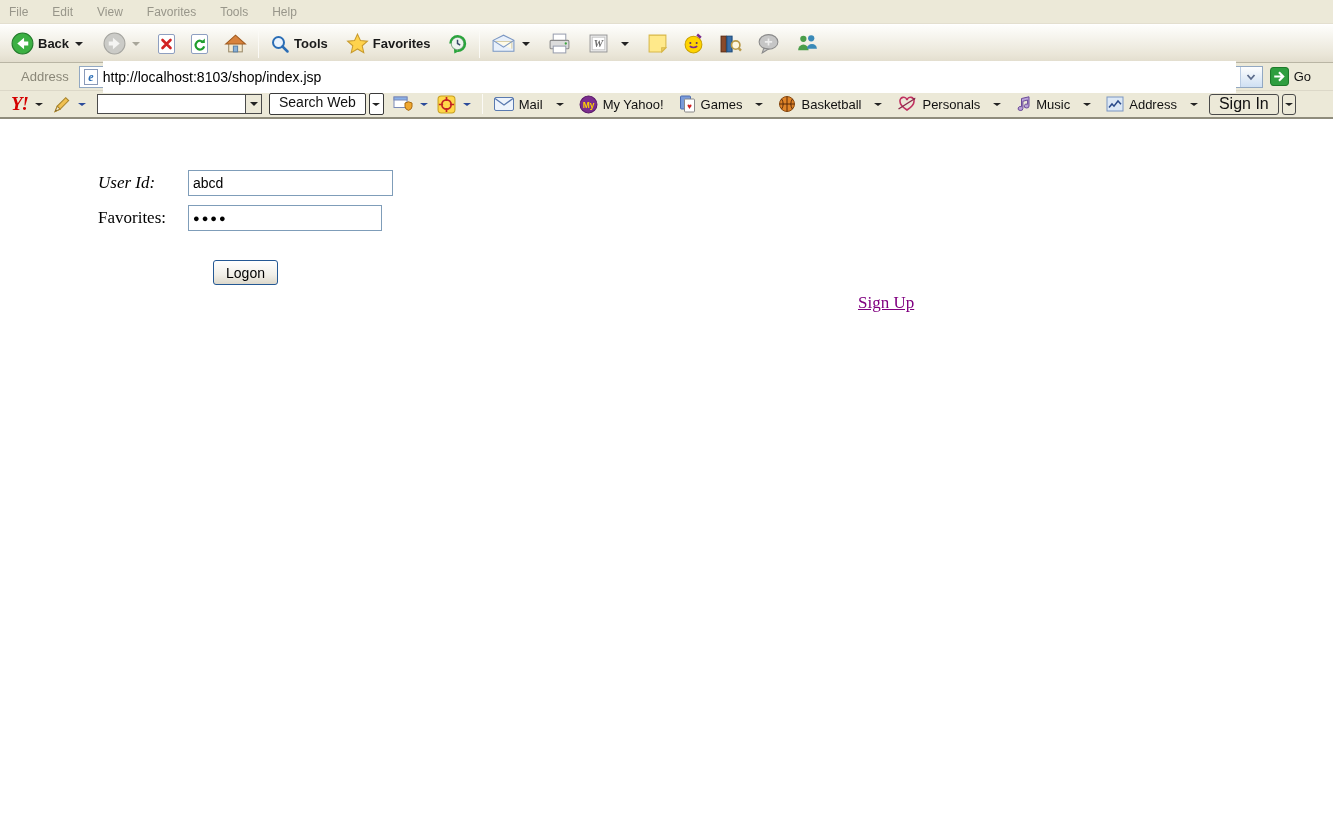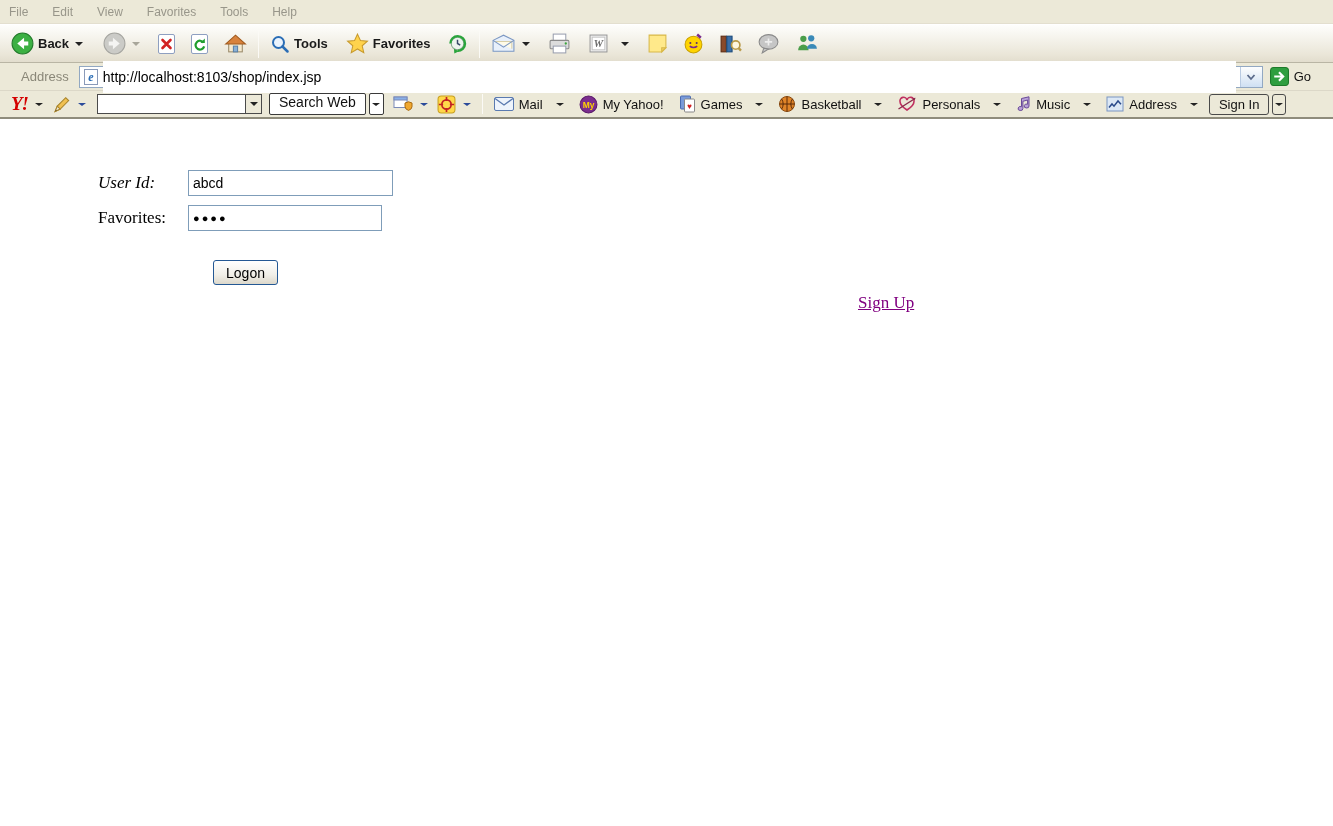--- a/index.html
+++ b/index.html
@@ -43,21 +43,21 @@
   .ysearch-wrap { display:flex; align-items:center; margin:0 6px; }
   .ysearch { width:148px; height:20px; border:1px solid #4a4a4a; border-right:none; outline:none;
              font:13px "Liberation Sans",sans-serif; padding:0 3px; background:#fff; }
   .ysearch-drop { width:17px; height:20px; background:#ece9d8; border:1px solid #4a4a4a;
                   display:flex; align-items:center; justify-content:center; }
   .sw-btn { height:22px; border:1px solid #3a3a3a; border-radius:2px; background:#fff;
             padding:0 9px; display:flex; align-items:flex-start; font-size:14px; }
   .sw-caret { height:22px; width:15px; border:1px solid #3a3a3a; border-radius:2px; background:#fff;
               margin-left:2px; display:flex; align-items:center; justify-content:center; }
   .signin-btn { height:21px; border:1px solid #4a4a4a; border-radius:3px; padding:0 9px;
-                display:flex; align-items:center; background:transparent; font-size:13px; }
+                display:flex; align-items:flex-start; background:transparent; font-size:16px; }
   .signin-caret { height:21px; width:14px; border:1px solid #4a4a4a; border-radius:3px; margin-left:2px;
                   display:flex; align-items:center; justify-content:center; }
 
   
   .page { position:relative; height:707px; background:#fff; font-family:"Liberation Serif",serif; }
   .form-label { position:absolute; font-size:17px; color:#000; }
   .lbl-user { left:98px; top:54px;font-style:italic; }
   .lbl-pass { left:98px; top:89px; }
   .field { position:absolute; border:1px solid #7f9db9; background:#fff; height:25px;
            font:14px "Liberation Sans",sans-serif; padding:12px 4px; outline:none; }

